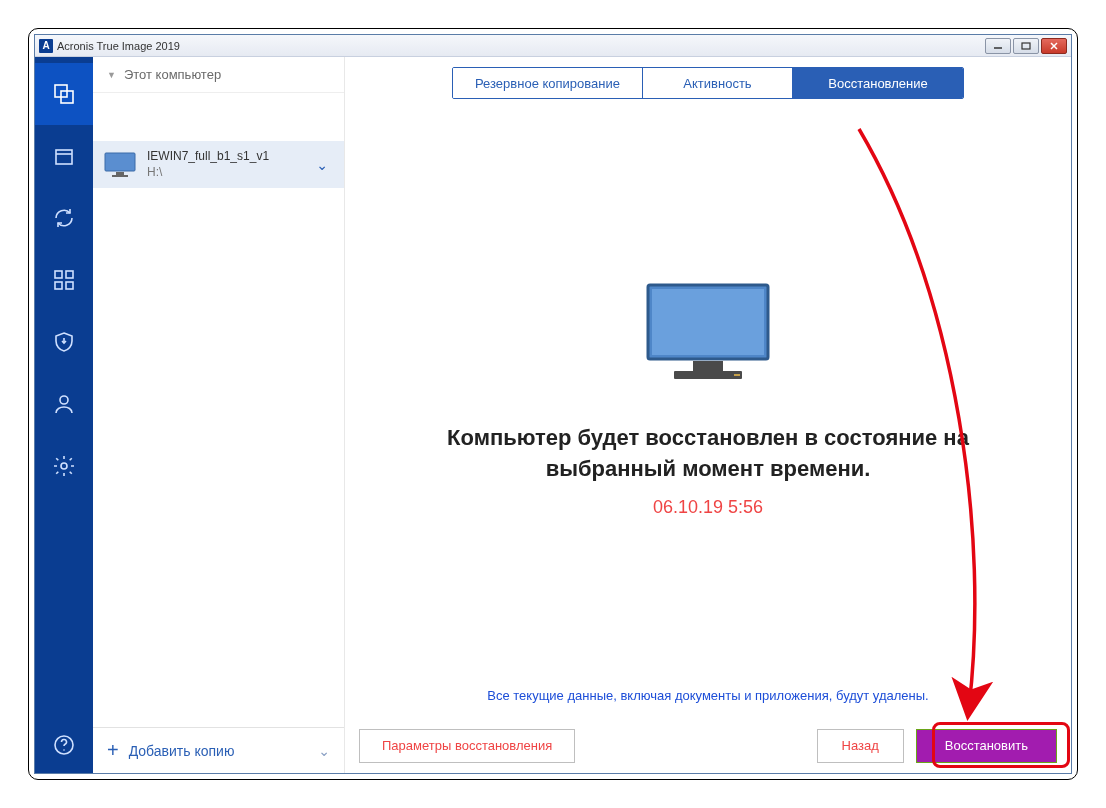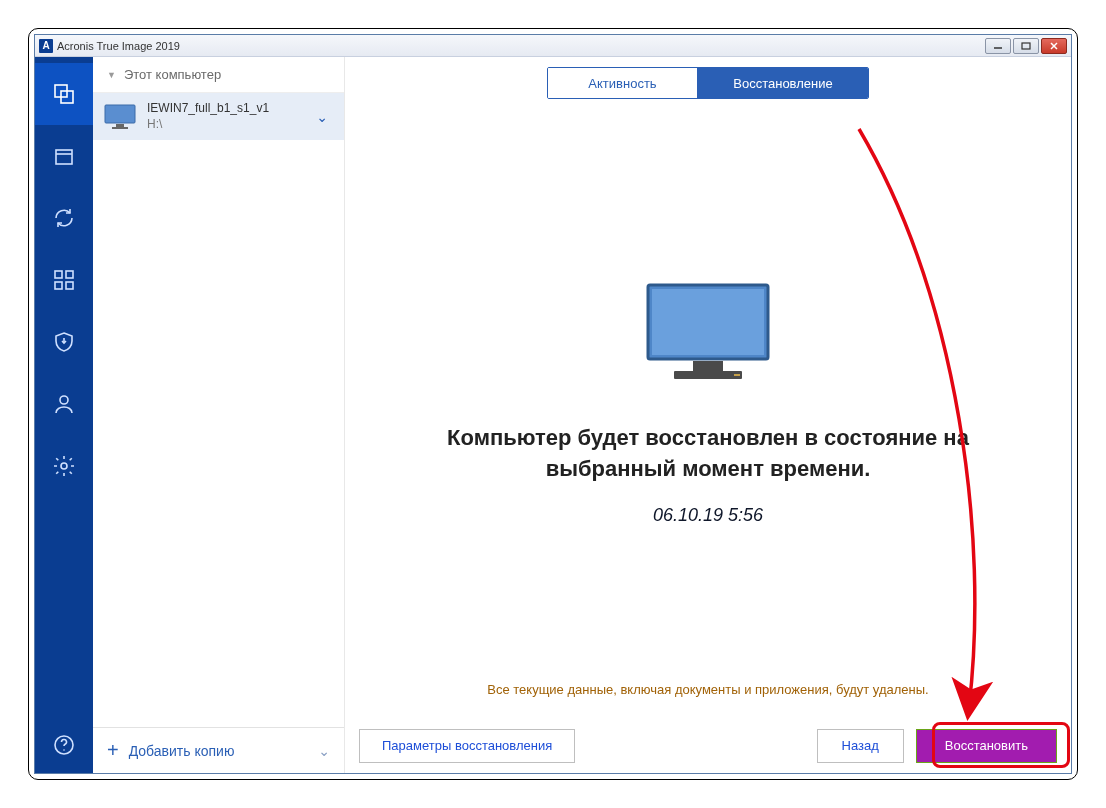--- a/index.html
+++ b/index.html
@@ -19,43 +19,43 @@
   .nav-item.active { background:#0d52c2; color:#fff; }
   .nav-item svg { width:24px; height:24px; stroke:#cfe0ff; fill:none; stroke-width:1.6; }
   .nav-item.active svg { stroke:#fff; }
   .nav-spacer { flex:1; }
   .help-item { width:58px; height:56px; display:flex; align-items:center; justify-content:center; color:#cfe0ff;}
   .help-item svg { width:24px; height:24px; stroke:#cfe0ff; fill:none; stroke-width:1.6;}
   
   .listcol { width:252px; display:flex; flex-direction:column; border-right:1px solid #e8e8e8;}
   .list-header { height:36px; display:flex; align-items:center; padding-left:14px; font-size:13px; color:#6a6a6a; border-bottom:1px solid #eee;}
   .list-header .tri { margin-right:8px; color:#9a9a9a; font-size:9px;}
-  .backup-item { background:#e6edf7; padding:8px 10px; display:flex; align-items:center; gap:10px; }
+  .backup-item { background:#e6edf7; padding:8px 10px; display:flex; align-items:center; gap:10px;margin-top:48px; }
   .monitor-ico { width:34px; height:28px; display:flex; align-items:center; justify-content:center; }
   .backup-texts { flex:1; font-size:12px; color:#333; line-height:1.3;}
   .backup-texts .sub { color:#777; }
   .expand-arrow { color:#2a5fb5; font-size:14px; padding:0 6px;}
   .list-fill { flex:1; }
   .add-row { height:46px; border-top:1px solid #e2e2e2; display:flex; align-items:center; padding:0 14px; color:#2a5fb5; font-size:14px;}
   .add-row .plus { font-size:20px; margin-right:10px; font-weight:300;}
   .add-row .chev { margin-left:auto; color:#8aa0c4; font-size:14px;}
   
   .main { flex:1; display:flex; flex-direction:column; min-width:0;}
   .tab-row { height:52px; display:flex; align-items:center; justify-content:center; }
   .tabs { display:flex; border:1px solid #2a5fb5; border-radius:2px; overflow:hidden; }
   .tab { height:30px; display:flex; align-items:center; justify-content:center; font-size:13px; color:#2a5fb5; background:#fff; border-right:1px solid #2a5fb5; padding:0 18px; min-width:150px;}
   .tab:last-child { border-right:none; }
   .tab.active { background:#2a5fb5; color:#fff; }
   .content { flex:1; display:flex; flex-direction:column; align-items:center; padding-top:170px; position:relative;}
   .big-monitor { width:140px; height:110px; margin-bottom:34px; display:flex; align-items:center; justify-content:center;}
   .headline { font-size:22px; font-weight:600; color:#222; text-align:center; line-height:1.4; max-width:600px;}
-  .timestamp { margin-top:20px; font-size:18px; color:#0f172a;font-style:italic; }
-  .warning { position:absolute; bottom:20px; width:100%; text-align:center; font-size:13px; color:#a16207;}
+  .timestamp { margin-top:12px; font-size:18px; color:#ef4444; }
+  .warning { position:absolute; bottom:14px; width:100%; text-align:center; font-size:13px; color:#1d4ed8;}
   .footer { height:56px; border-top:1px solid transparent; display:flex; align-items:center; padding:0 14px; gap:12px; justify-content:flex-end;}
-  .footer .btn { height:34px; border:1px solid #bfbfbf; background:#fff; color:#1d4ed8; font-size:13px; padding:0 18px; display:flex; align-items:center; justify-content:center; cursor:pointer;}
+  .footer .btn { height:34px; border:1px solid #bfbfbf; background:#fff; color:#ef4444; font-size:13px; padding:0 18px; display:flex; align-items:center; justify-content:center; cursor:pointer;}
   .footer .btn.params { margin-right:auto; margin-left:0; padding:0 22px;}
   .footer .btn.green { background:#a21caf; border-color:#6aa518; color:#fff; padding:0 28px; font-weight:500;}
   .highlight-ring { position:absolute; border:3px solid #e30613; border-radius:8px; pointer-events:none;}
   
   .red-arrow { position:absolute; pointer-events:none; }
 </style>
 </head>
 <body>
 
 <div class="outer-frame">
@@ -167,20 +167,21 @@
         <div class="add-row">
           <span class="plus">+</span>
           <span>Добавить копию</span>
           <span class="chev">⌄</span>
         </div>
       </div>
 
       <div class="main">
         <div class="tab-row">
           <div class="tabs">
+            <div class="tab" style="min-width:190px">Резервное копирование</div>
             <div class="tab">Активность</div>
             <div class="tab active" style="min-width:170px">Восстановление</div>
           </div>
         </div>
         <div class="content">
           <div class="big-monitor">
             <svg width="140" height="110" viewBox="0 0 140 110">
               <rect x="10" y="6" width="120" height="74" rx="2" fill="#4e86c8" stroke="#2e5a8c" stroke-width="3"></rect>
               <rect x="14" y="10" width="112" height="66" fill="#6aa0dd"></rect>
               <rect x="55" y="82" width="30" height="10" fill="#4a4a4a"></rect>

